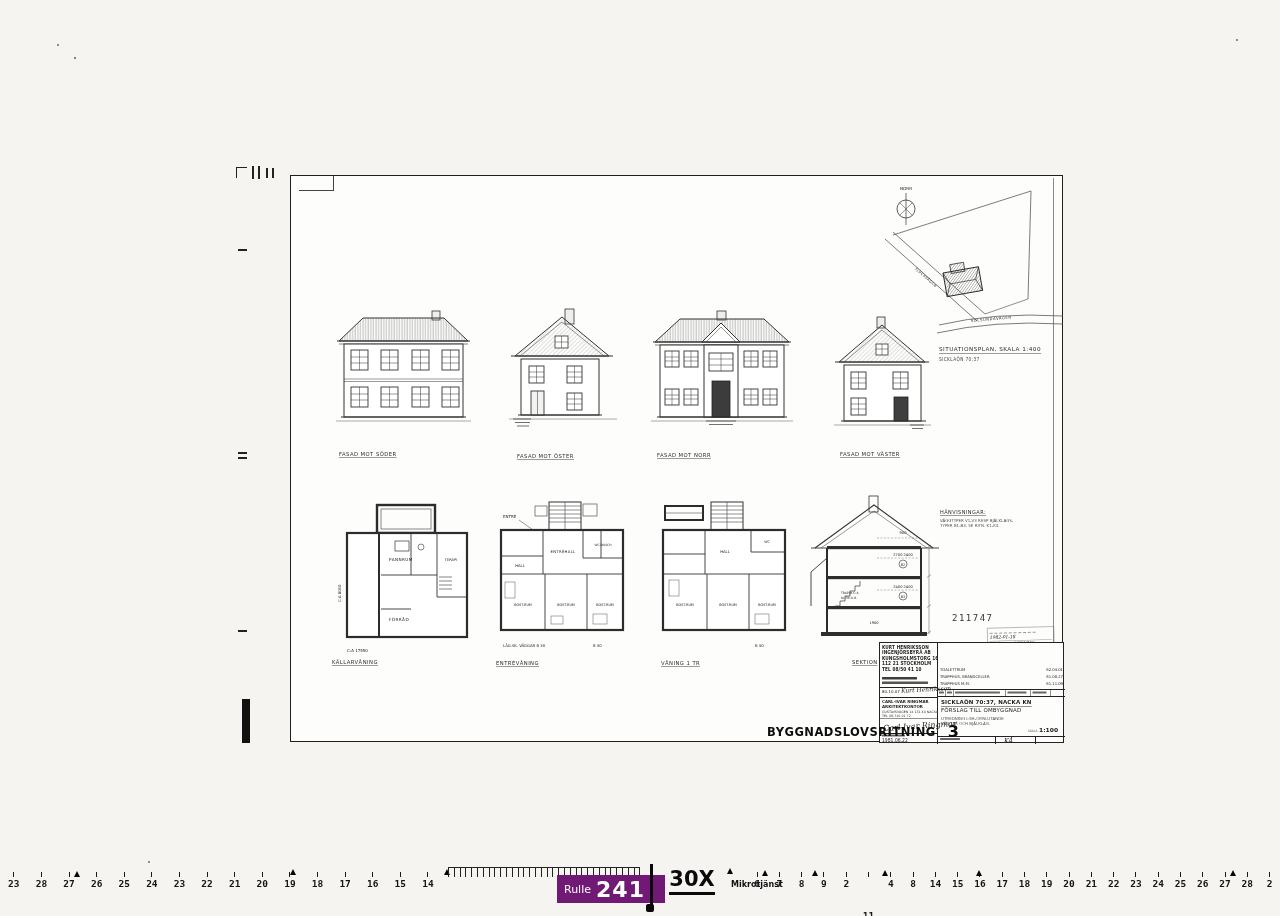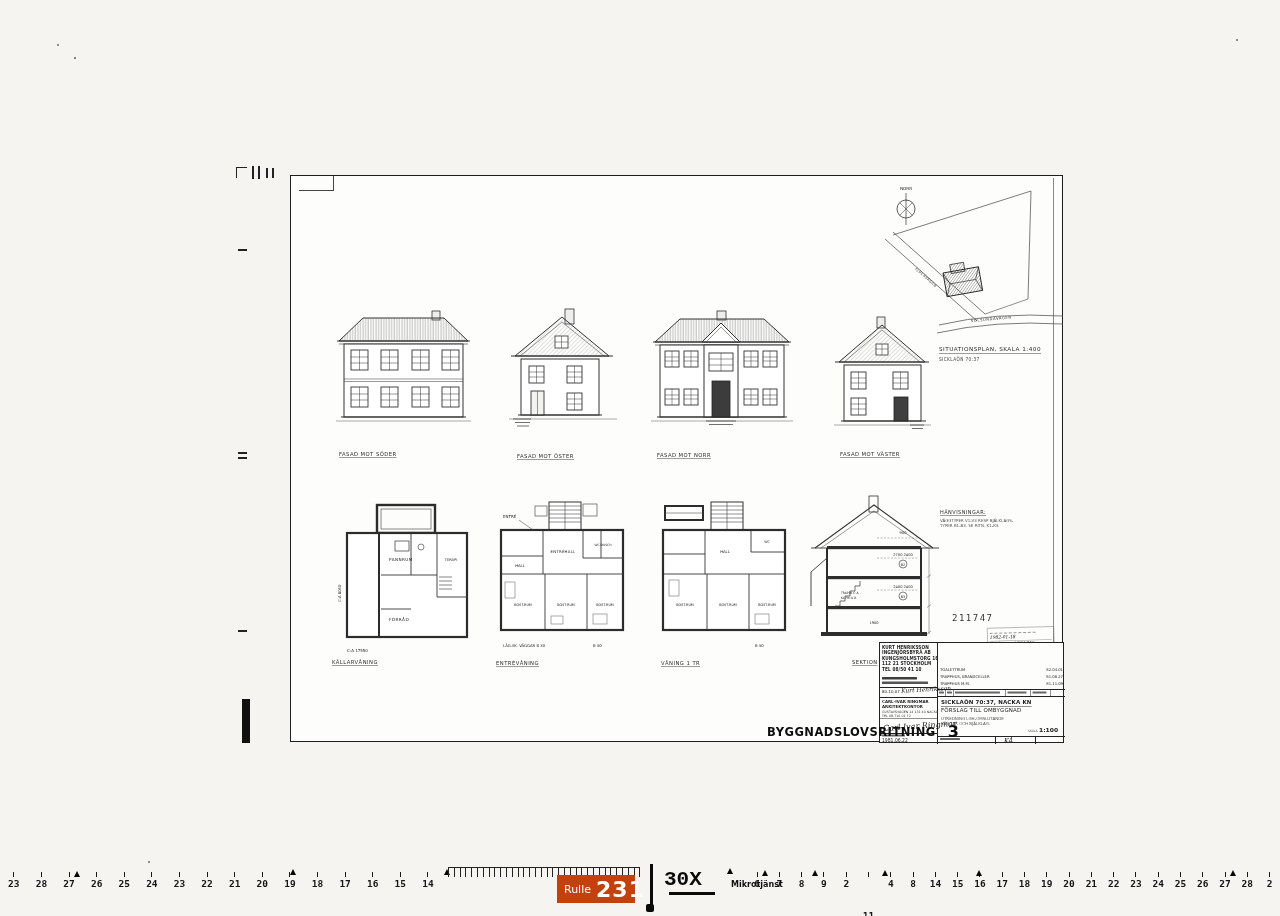--- a/index.html
+++ b/index.html
@@ -488,29 +488,29 @@
       </div>
     </div>
 
   <div class="tri" style="left:74px;top:871px;"></div>
   <div class="tri" style="left:290px;top:869px;"></div>
   <div class="tri" style="left:444px;top:869px;"></div>
 
   <div class="abs" style="left:448px;top:867px;width:192px;height:9px;border-top:1px solid #222;
        background:repeating-linear-gradient(90deg,#222 0,#222 1px,transparent 1px,transparent 5.8px);"></div>
 
-  <div class="abs" style="left:557px;top:875px;width:78px;height:28px;background:#c2410c;display:flex;align-items:center;color:#fff;">
+  <div class="abs" style="left:557px;top:875px;width:108px;height:28px;background:#701a75;display:flex;align-items:center;color:#fff;">
     <span style="font-size:11px;margin:0 5px 0 7px;">Rulle</span>
-    <span style="font-size:22px;font-weight:700;letter-spacing:1px;">231</span>
+    <span style="font-size:22px;font-weight:700;letter-spacing:1px;">241</span>
   </div>
 
   <div class="ln" style="left:650px;top:864px;width:2.5px;height:42px;background:#0a0a0a;"></div>
   <div class="abs" style="left:646px;top:904px;width:8px;height:8px;background:#0a0a0a;border-radius:2px;"></div>
 
-  <div class="abs" style="left:664px;top:869px;width:56px;text-align:left;font-family:Liberation Mono, monospace;">
+  <div class="abs" style="left:664px;top:869px;width:56px;text-align:center;">
     <div style="font-size:21px;font-weight:800;color:#0a0a0a;letter-spacing:0px;line-height:1;">30X</div>
     <div style="width:46px;height:3px;background:#0a0a0a;margin:2px auto 0;"></div>
   </div>
 
   <div class="abs" style="left:731px;top:880px;font-size:8px;font-weight:700;color:#111;">Mikrotjänst</div>
 
   <div class="fnrow" style="left:746px;width:535px;">
 
       <div class="fn" style="width:22.29px;">
         <i class="tick"></i>

